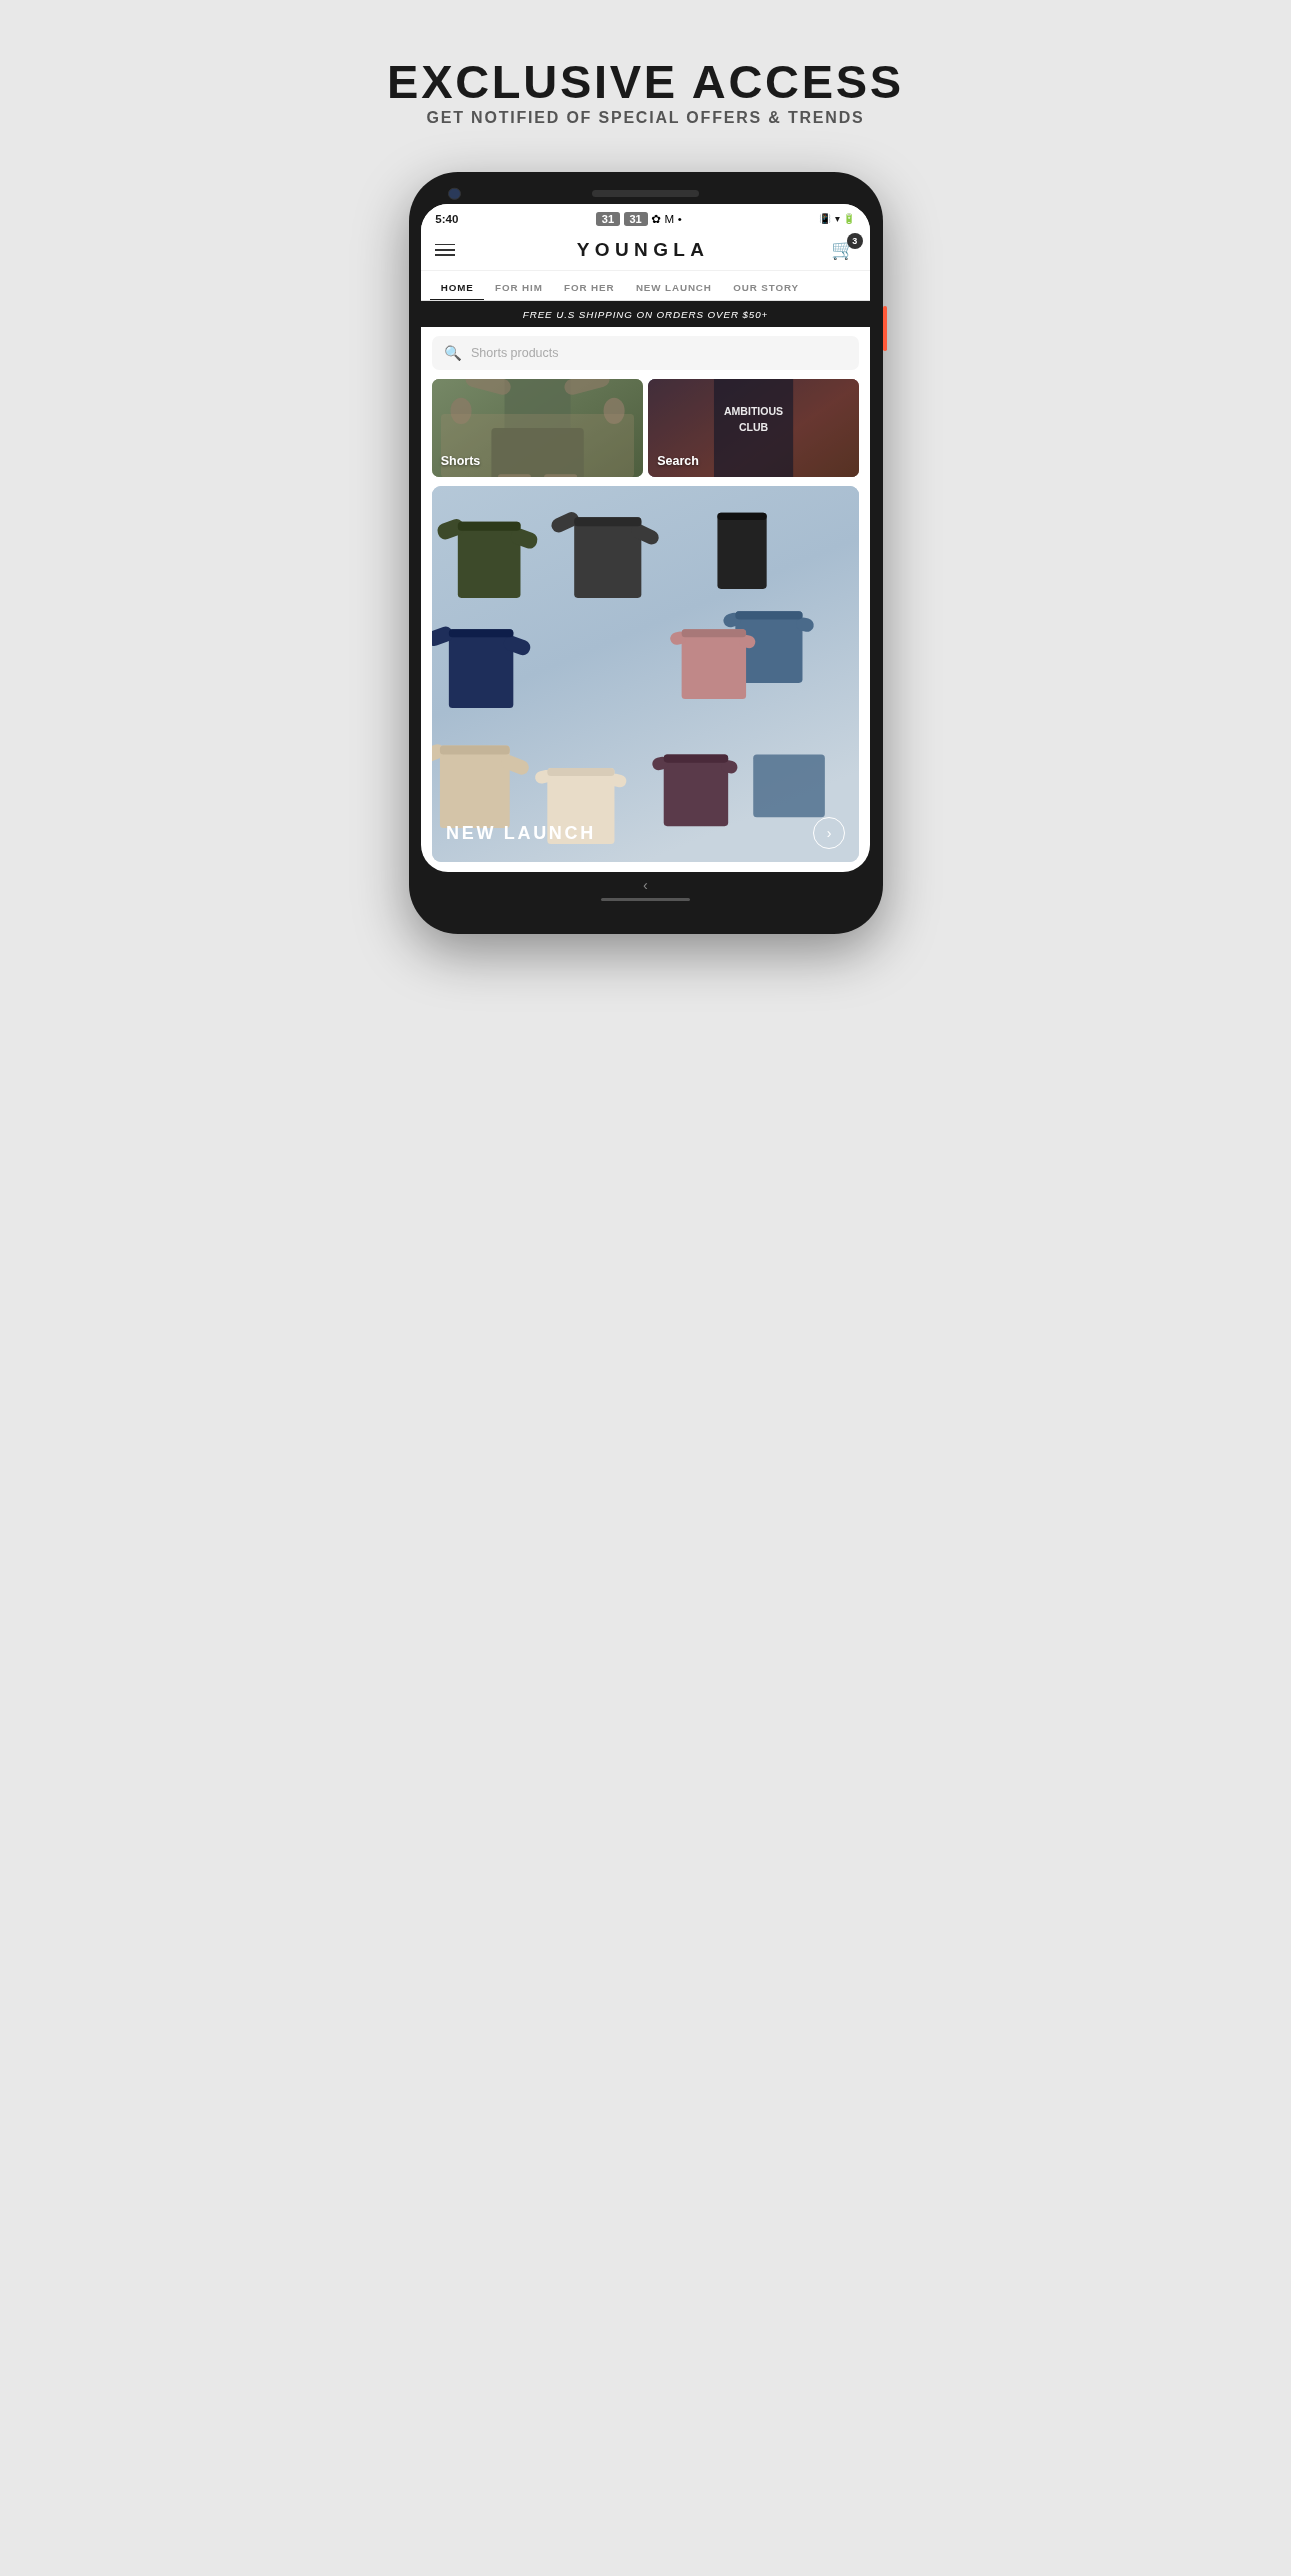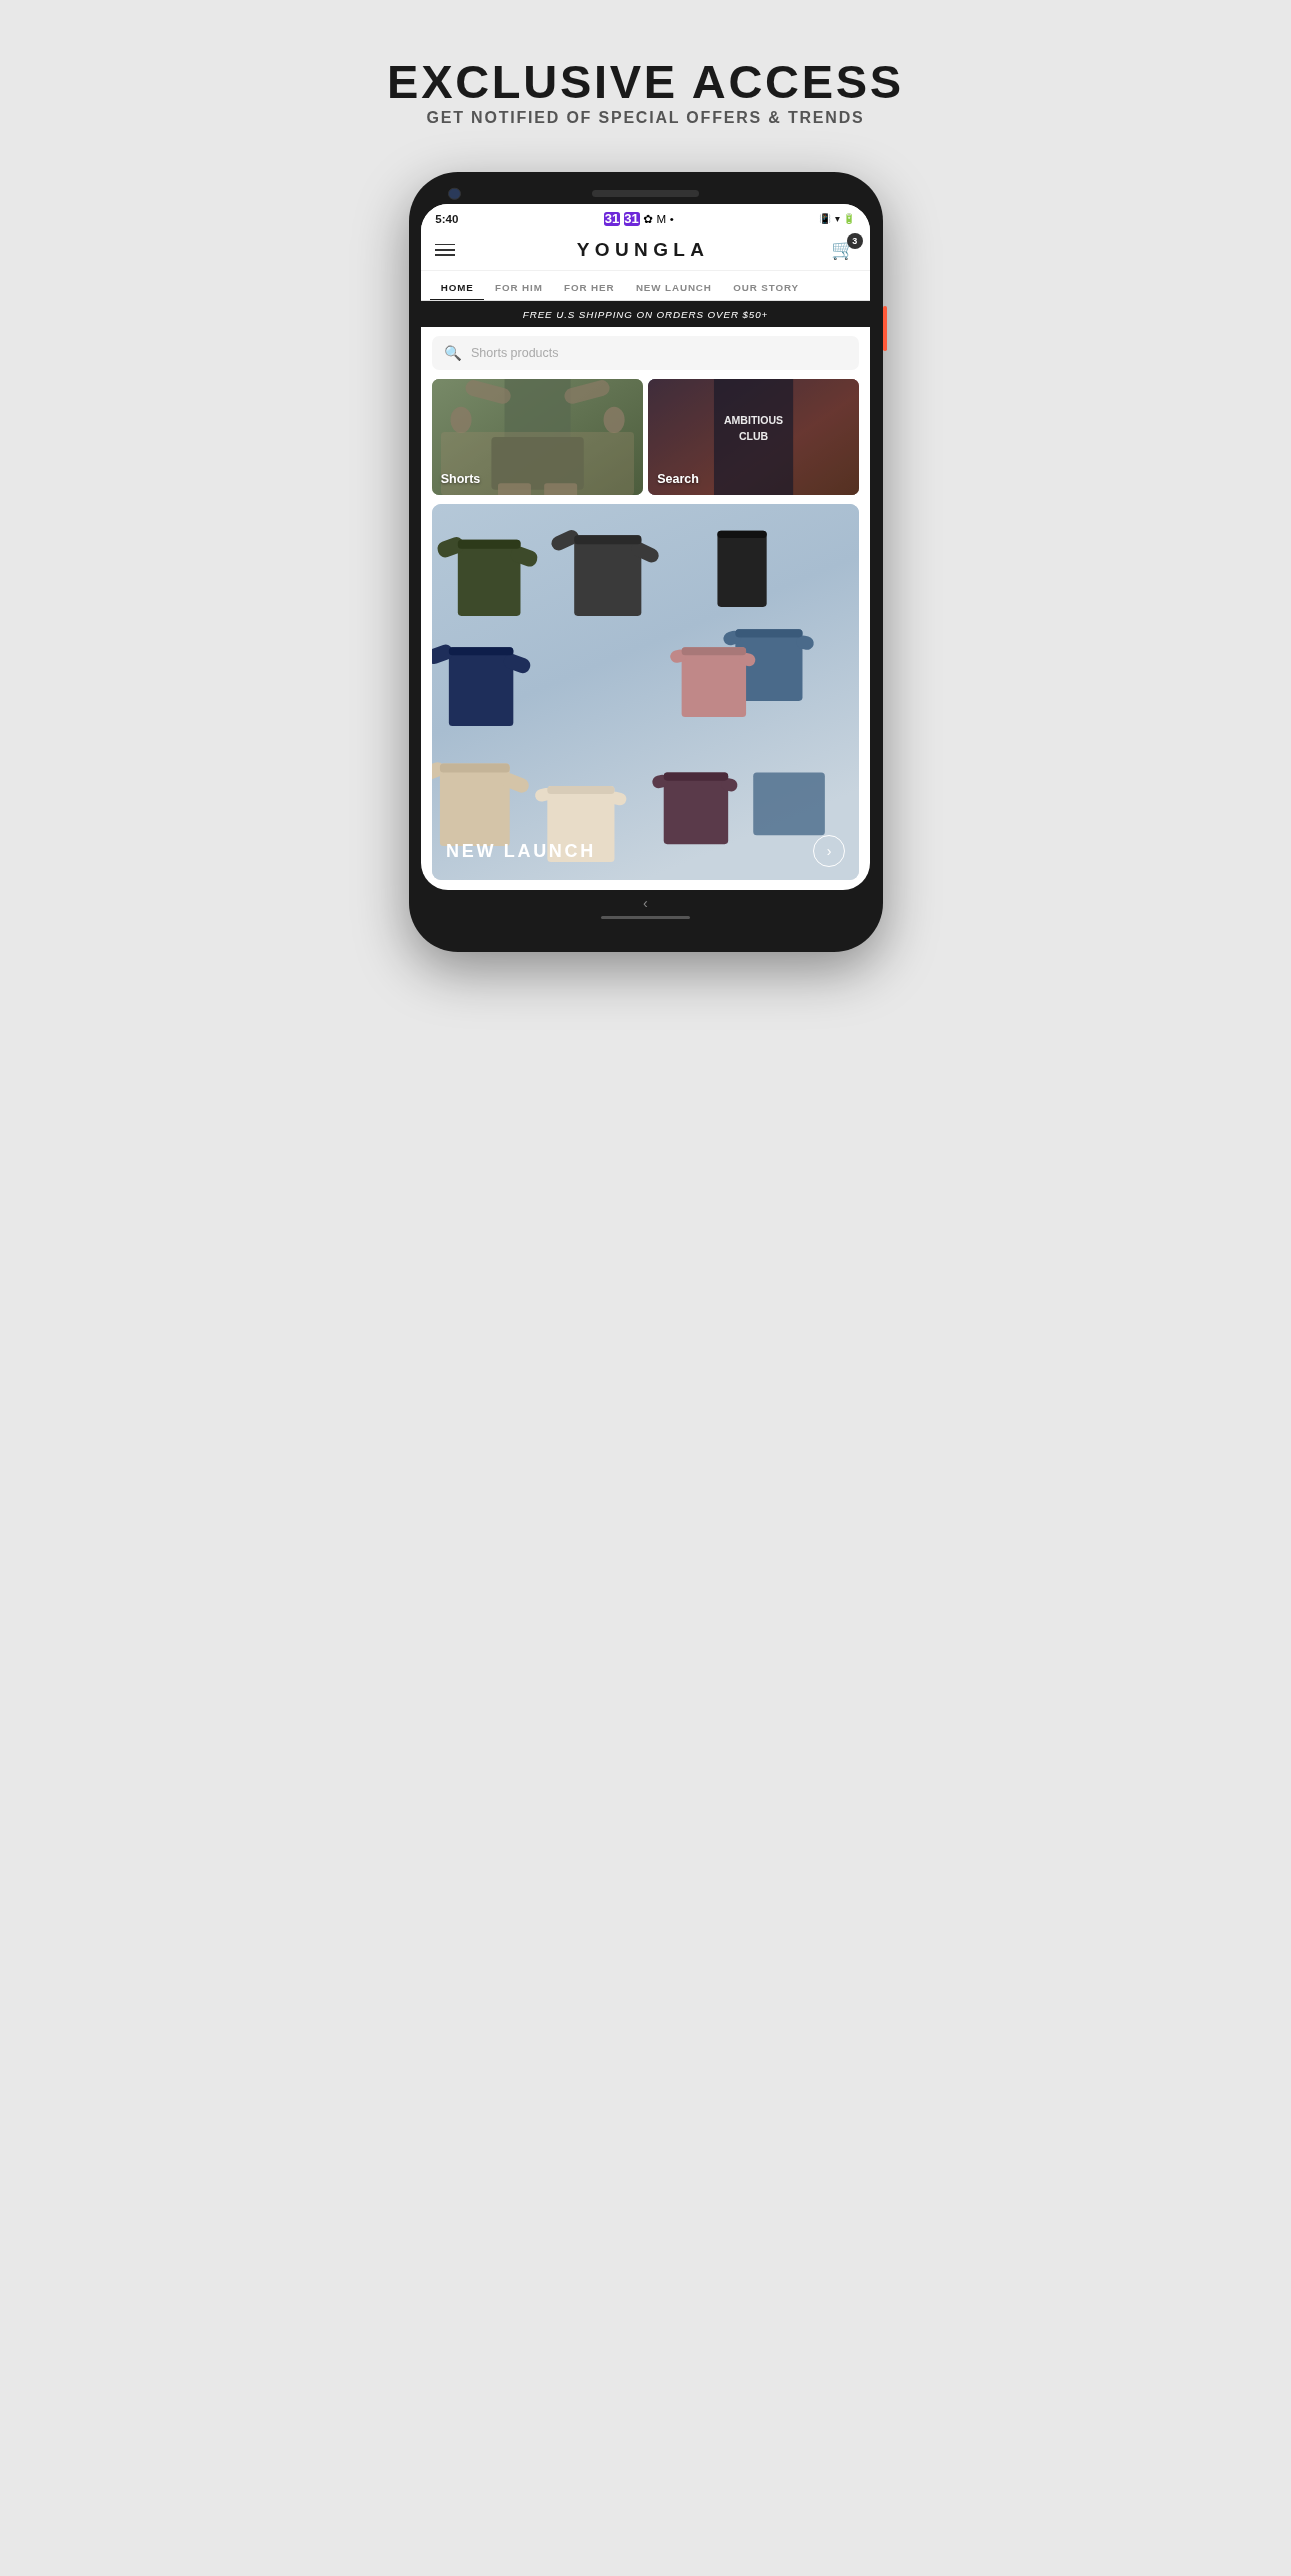--- a/index.html
+++ b/index.html
@@ -107,28 +107,28 @@
       color: #1a1a1a;
     }
 
     .status-middle {
       display: flex;
       gap: 3.6px;
       align-items: center;
     }
 
     .status-badge-icon {
-      width: 16px;
+      width: 24px;
       height: 14.3px;
-      background: #6d28d9;
+      background: #737373;
       border-radius: 2.7px;
       display: flex;
       align-items: center;
       justify-content: center;
-      font-size: 13px;
+      font-size: 11px;
       color: #fff;
       font-weight: bold;
     }
 
     
     .top-nav {
       background: #fff;
       padding: 9px 14.3px;
       display: flex;
       align-items: center;
@@ -254,21 +254,21 @@
     
     .categories-row {
       display: flex;
       gap: 5.4px;
       padding: 0 10.7px 9px;
       overflow: hidden;
     }
 
     .category-card {
       flex: 1;
-      height: 116px;
+      height: 98px;
       border-radius: 7.2px;
       position: relative;
       overflow: hidden;
       cursor: pointer;
     }
 
     .category-card-bg {
       width: 100%;
       height: 100%;
       position: absolute;

